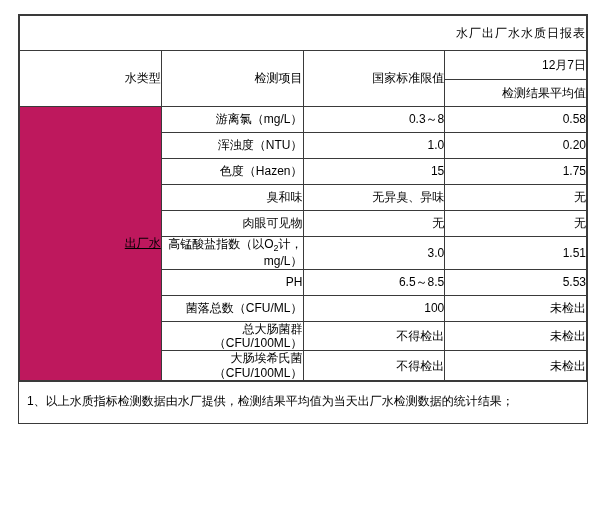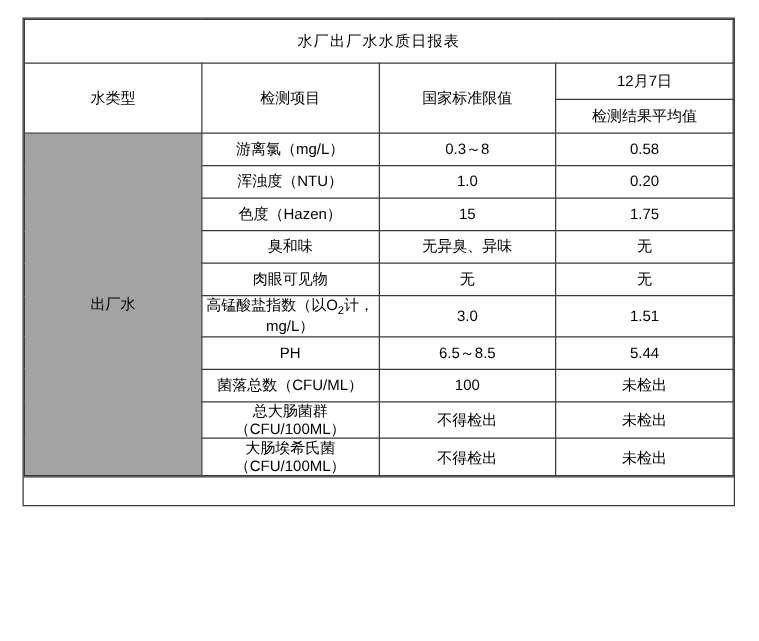--- a/index.html
+++ b/index.html
@@ -24,21 +24,21 @@
     background: #ffffff;
   }
   table.report {
     width: 100%;
     border-collapse: collapse;
     table-layout: fixed;
   }
   table.report td, table.report th {
     border: 1px solid #3a3a3a;
     padding: 0;
-    text-align: center;
+    text-align: right;
     vertical-align: middle;
     font-weight: normal;
     font-size: 12px;
     line-height: 1.2;
   }
   .title-cell {
     height: 34px;
     font-size: 16px;
     font-weight: bold;
     letter-spacing: 1px;
@@ -56,22 +56,23 @@
   .hdr-date { width: 130px; }
   .date-cell {
     font-size: 14px;
     height: 28px;
   }
   .avg-cell {
     font-size: 11px;
     height: 26px;
   }
   .type-cell {
-    background: #a3a3a3;
+    background: #be185d;
     font-size: 13px;
+    text-decoration: underline;
   }
   .item-cell {
     text-align: left;
     padding-left: 8px;
     font-size: 12px;
     height: 25px;
     margin-top: 43px;
   }
   .val-cell {
     font-size: 12px;
@@ -136,35 +137,36 @@
         <td class="val-cell">无</td>
       </tr>
       <tr>
         <td class="item-cell"><span>高锰酸盐指数（以O</span><span class="sub">2</span><span>计，mg/L）</span></td>
         <td class="val-cell">3.0</td>
         <td class="val-cell">1.51</td>
       </tr>
       <tr>
         <td class="item-cell">PH</td>
         <td class="val-cell">6.5～8.5</td>
-        <td class="val-cell">5.44</td>
+        <td class="val-cell">5.53</td>
       </tr>
       <tr>
         <td class="item-cell">菌落总数（CFU/ML）</td>
         <td class="val-cell">100</td>
         <td class="val-cell">未检出</td>
       </tr>
       <tr>
         <td class="item-cell">总大肠菌群（CFU/100ML）</td>
         <td class="val-cell">不得检出</td>
         <td class="val-cell">未检出</td>
       </tr>
       <tr>
         <td class="item-cell">大肠埃希氏菌（CFU/100ML）</td>
         <td class="val-cell">不得检出</td>
         <td class="val-cell">未检出</td>
       </tr>
     </tbody>
   </table>
 
   <div class="notes">
+    <div class="notes-line">1、以上水质指标检测数据由水厂提供，检测结果平均值为当天出厂水检测数据的统计结果；</div>
   </div>
 </div>
 
 </body></html>

